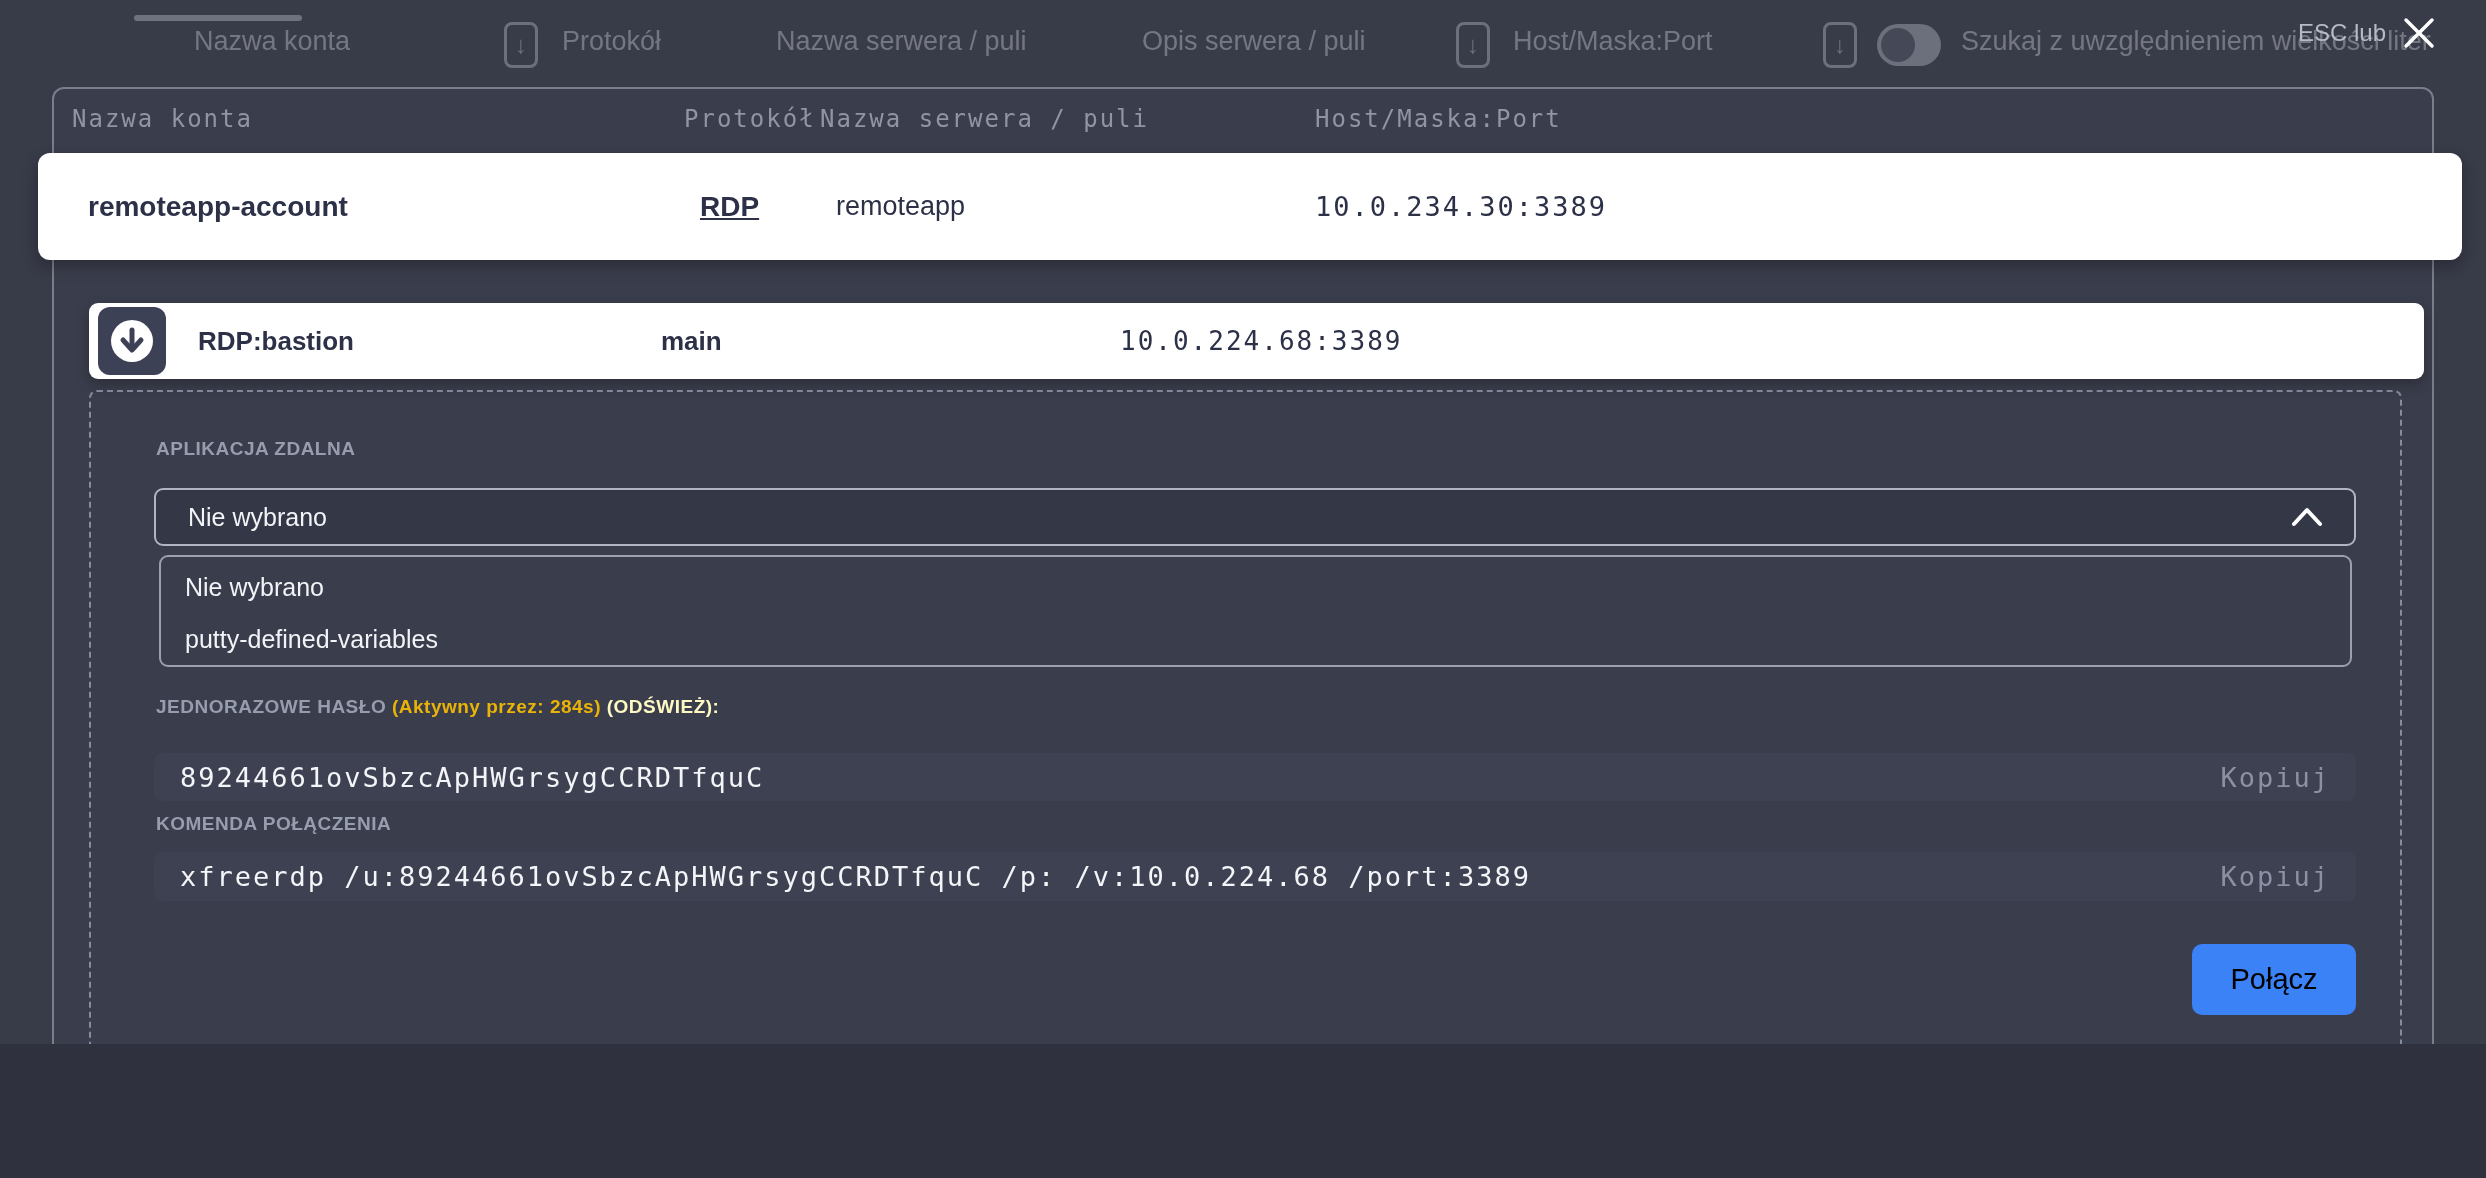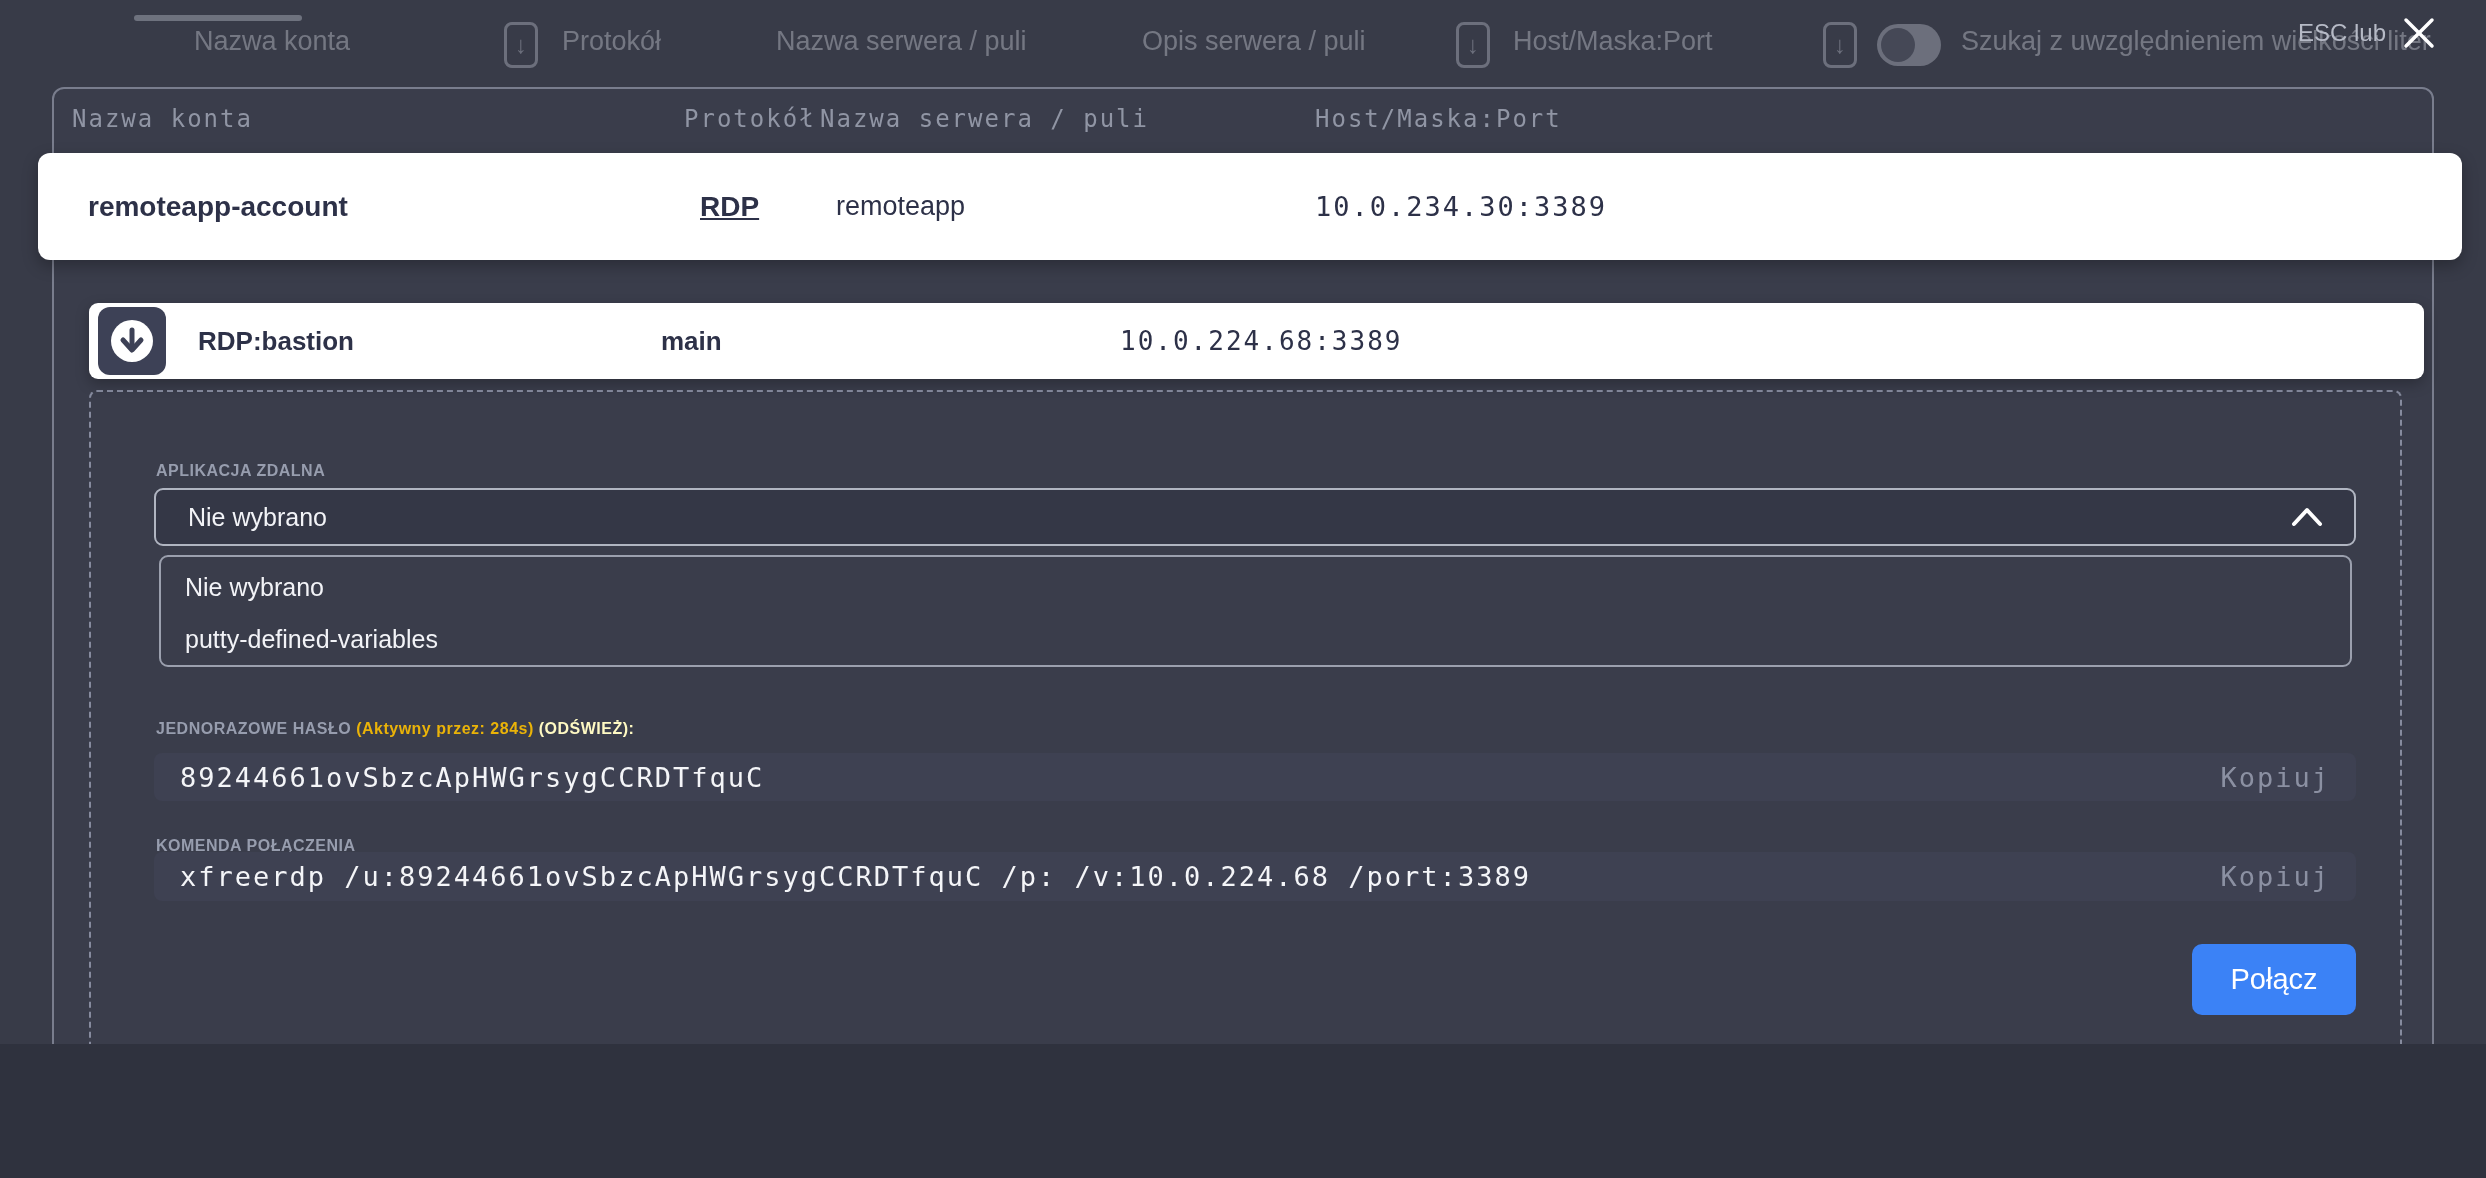--- a/index.html
+++ b/index.html
@@ -36,42 +36,42 @@
     border-radius:9px;box-shadow:0 5px 14px rgba(0,0,0,.25);color:#2d3148;z-index:8;}
   .row-sub .cell{position:absolute;top:0;height:76px;display:flex;align-items:center;white-space:nowrap;}
   .dl-badge{position:absolute;left:9px;top:4px;width:68px;height:68px;background:#3d4156;
     border-radius:12px;display:flex;align-items:center;justify-content:center;cursor:pointer;}
   .sans-b{font-weight:bold;font-size:28px;}
   .sans-r{font-size:27px;}
   .mono-v{font-family:"DejaVu Sans Mono",monospace;font-size:27px;letter-spacing:2px;}
   
   .details{position:absolute;left:35px;top:301px;width:2313px;height:692px;
     border:2px dashed #868b9e;border-radius:8px;}
-  .fld-label{position:absolute;font-size:16px;letter-spacing:.5px;color:#979dae;font-weight:600;white-space:nowrap;margin-top:24px;}
+  .fld-label{position:absolute;font-size:19px;letter-spacing:.5px;color:#979dae;font-weight:600;white-space:nowrap;}
   .lbl-bright{color:#eab308;font-weight:bold;}
   .lbl-dim{color:#fef9c3;font-weight:bold;}
   
   .select{position:absolute;left:63px;top:96px;width:2202px;height:58px;background:#343746;
     border:2px solid #b0b5c1;border-radius:9px;display:flex;align-items:center;cursor:pointer;}
   .select .sel-text{margin-left:32px;font-size:25px;color:#f2f3f7;}
   .select .chev{position:absolute;right:30px;top:14px;width:34px;height:26px;}
   .options{position:absolute;left:68px;top:163px;width:2193px;height:112px;background:#3a3d4b;
     border:2px solid #9ba0ae;border-radius:9px;z-index:12;}
   .option{position:absolute;left:0;width:100%;height:48px;display:flex;align-items:center;
     padding-left:24px;font-size:25px;color:#f2f3f7;cursor:pointer;}
   
   .vfield{position:absolute;left:63px;width:2202px;height:48px;background:#3e4152;border-radius:8px;
     display:flex;align-items:center;}
   .vfield .val{margin-left:26px;font-family:"DejaVu Sans Mono",monospace;font-size:27px;
     letter-spacing:2px;color:#f4f5f8;white-space:nowrap;}
   .copy-btn{position:absolute;right:26px;top:0;height:100%;display:flex;align-items:center;
     font-family:"DejaVu Sans Mono",monospace;font-size:27px;letter-spacing:2px;color:#8b90a2;cursor:pointer;}
   
   .connect{position:absolute;left:2101px;top:552px;width:164px;height:71px;background:#3b82f6;
-    border:none;border-radius:10px;color:#ffffff;font-size:29px;font-family:"Liberation Sans",sans-serif;
+    border:none;border-radius:10px;color:#000000;font-size:29px;font-family:"Liberation Sans",sans-serif;
     display:flex;align-items:center;justify-content:center;cursor:pointer;}
 </style>
 </head>
 <body>
 
 <div class="stage">
 
   <div class="bg-layer">
     <div class="bg-tab-indicator"></div>
     <div class="bg-head" style="left:194px;">Nazwa konta</div>

